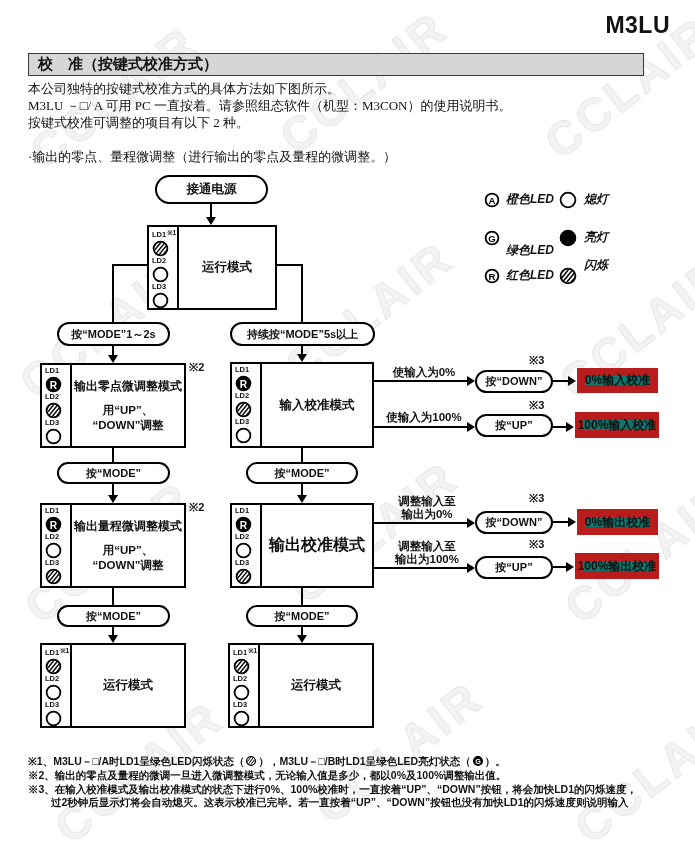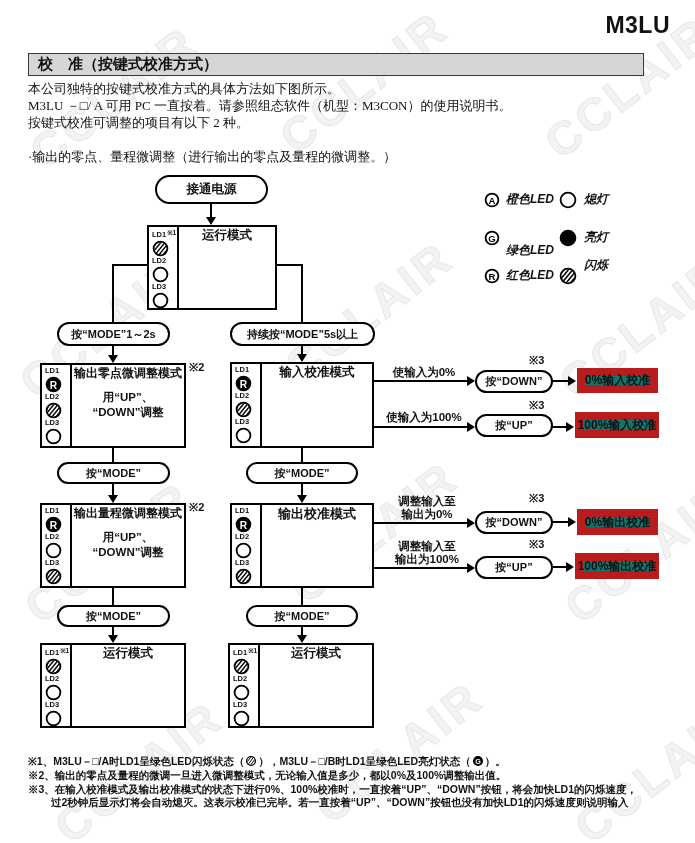--- a/index.html
+++ b/index.html
@@ -19,21 +19,21 @@
   .intro-line{font-family:"Liberation Serif",serif;font-size:13px;line-height:17px;white-space:nowrap;}
   
   .box{border:2px solid #000;background:#fff;box-sizing:border-box;display:flex;}
   .ledcol{width:30px;border-right:2px solid #000;box-sizing:border-box;display:flex;
           flex-direction:column;justify-content:space-evenly;padding:2px 0 2px 3px;}
   .ledgrp{display:flex;flex-direction:column;align-items:flex-start;}
   .ledlabel{font-size:7.5px;font-weight:bold;line-height:8px;white-space:nowrap;}
   .lednote{font-size:6.5px;vertical-align:2px;margin-left:1px;}
   .led{display:block;margin-top:1px;}
   .led svg{display:block;}
-  .boxbody{flex:1;display:flex;flex-direction:column;align-items:center;}
+  .boxbody{flex:1;display:flex;flex-direction:column;justify-content:center;align-items:center;}
   .boxtitle{font-size:12px;font-weight:bold;white-space:nowrap;}
   .adjline{font-size:11.5px;font-weight:bold;line-height:15px;white-space:nowrap;}
   .adjgap{height:8px;}
   .stadium{border:2px solid #000;border-radius:999px;background:#fff;box-sizing:border-box;
            display:flex;align-items:center;justify-content:center;
            font-weight:bold;font-size:11px;white-space:nowrap;}
   .resultbox{border:8px solid #b91c1c;background:#0f766e;box-sizing:border-box;display:flex;
              align-items:center;justify-content:center;font-weight:bold;font-size:12px;white-space:nowrap;}
   .vline{width:2px;background:#000;}
   .hline{height:2px;background:#000;}
@@ -446,21 +446,21 @@
                   <line x1="9.3" y1="17" x2="23.1" y2="0"></line>
                   <line x1="13.3" y1="17" x2="27.1" y2="0"></line>
                   <line x1="17.4" y1="17" x2="31.2" y2="0"></line>
                   <line x1="21.4" y1="17" x2="35.2" y2="0"></line>
                 </g>
               </svg>
             </span>
           </div>
       </div>
       <div class="boxbody">
-          <div class="boxtitle" style="font-size:13px">输出校准模式</div>
+          <div class="boxtitle" style="font-size:16px">输出校准模式</div>
         </div>
     </div>
 
     <div class="abs condlabel" style="left:392px;top:495px;width:70px">
       <div>调整输入至</div>
       <div>输出为0%</div>
     </div>
     <div class="abs hline" style="left:374px;top:522px;width:93px"></div>
     <div class="abs arrow-right" style="left:467px;top:518px"></div>
     <div class="abs note" style="left:529px;top:490px">※3</div>

